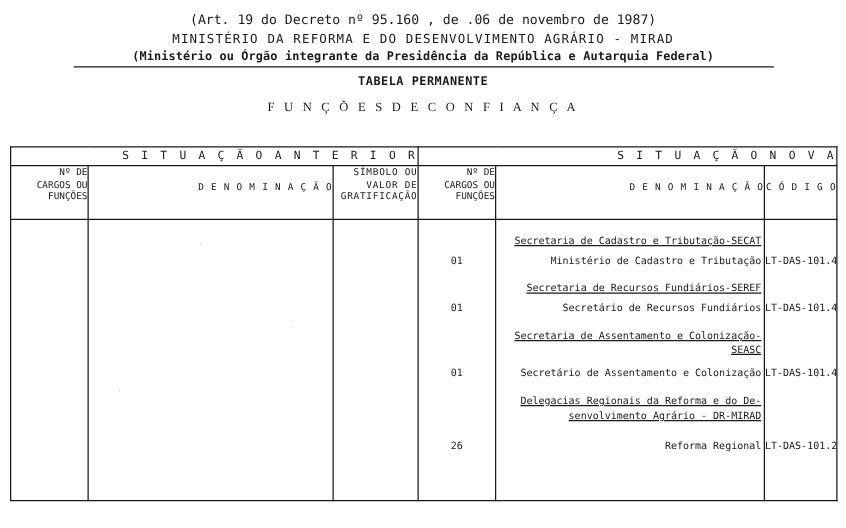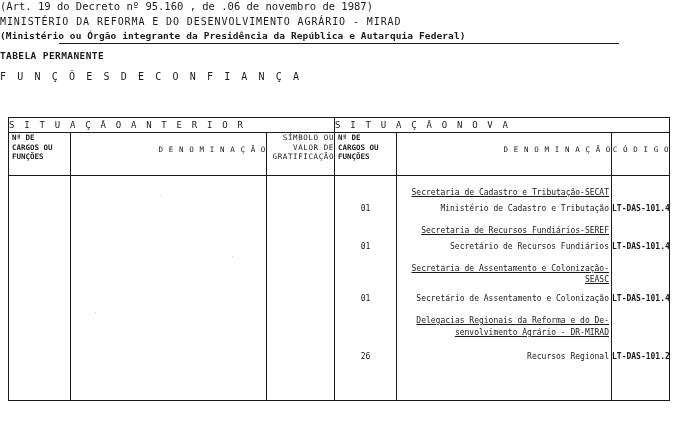--- a/index.html
+++ b/index.html
@@ -16,21 +16,22 @@
     overflow: hidden;
   }
   .page {
     position: relative;
     width: 677px;
     height: 422px;
   }
 
   
   .header {
-    padding-top: 0;
+    text-align: center;
+    padding-top: 10px;
   }
   .hline {
     display: block;
     line-height: 13px;
     white-space: nowrap;
   }
   .h-art {
     font-size: 10.5px;
     letter-spacing: 0px;
     margin-bottom: 2px;
@@ -56,20 +57,21 @@
   .h-tabela {
     font-size: 9.5px;
     font-weight: bold;
     letter-spacing: 0.4px;
     margin-bottom: 8px;
   }
   .h-funcoes {
     font-size: 10px;
     letter-spacing: 2.6px;
     margin-bottom: 10px;
+    font-family: Liberation Serif, serif;
   }
   .h-grupo {
     font-size: 9.5px;
     letter-spacing: 0.3px;
     margin-bottom: 6px;
   }
 
   
   .tbl-wrap {
     position: absolute;
@@ -84,39 +86,38 @@
     table-layout: fixed;
     font-size: 8px;
   }
   table.tabela td, table.tabela th {
     border: 1px solid #1a1a1a;
     vertical-align: top;
     padding: 0;
     font-weight: normal;
   }
   .grp-head {
-    text-align: left;
+    text-align: right;
     font-size: 9px;
     letter-spacing: 2.2px;
     height: 14px;
     line-height: 14px;
   }
   .col-head {
     text-align: right;
     font-size: 7.5px;
     letter-spacing: 0.6px;
     height: 42px;
     padding-top: 3px;
   }
   .col-head.left {
-    text-align: left;
+    text-align: right;
     padding-left: 3px;
     letter-spacing: 0px;
     line-height: 10px;
-    font-weight: bold;
   }
   .col-head .ml {
     display: block;
     line-height: 9.5px;
   }
   .c-num { width: 62px; }
   .c-den { width: 196px; }
   .c-sim { width: 68px; }
   .c-num2 { width: 62px; }
   .c-den2 { width: 215px; }
@@ -155,21 +156,20 @@
     left: 0; right: 0;
     font-size: 8px;
     line-height: 10px;
   }
   .codline {
     position: absolute;
     left: 0;
     font-size: 8px;
     line-height: 10px;
     white-space: nowrap;
-    font-weight: bold;
   }
 
   
   .speck {
     position: absolute;
     background: #cfcfcf;
     width: 1px;
     height: 1px;
   }
 </style>
@@ -249,21 +249,21 @@
 
             <div class="line u" style="top:50px">Secretaria de Recursos Fundiários-SEREF</div>
             <div class="line" style="top:66px">Secretário de Recursos Fundiários</div>
 
             <div class="line u" style="top:88px">Secretaria de Assentamento e Colonização-</div>
             <div class="line u" style="top:99px">SEASC</div>
             <div class="line" style="top:118px">Secretário de Assentamento e Colonização</div>
 
             <div class="line u" style="top:140px">Delegacias Regionais da Reforma e do De-</div>
             <div class="line u" style="top:152px">senvolvimento Agrário - DR-MIRAD</div>
-            <div class="line" style="top:176px">Recursos Regional</div>
+            <div class="line" style="top:176px">Reforma Regional</div>
           </div>
         </td>
 
         <td class="body-cell cell-cod">
           <div class="rowsbox">
             <div class="codline" style="top:28px">LT-DAS-101.4</div>
             <div class="codline" style="top:66px">LT-DAS-101.4</div>
             <div class="codline" style="top:118px">LT-DAS-101.4</div>
             <div class="codline" style="top:176px">LT-DAS-101.2</div>
           </div>

